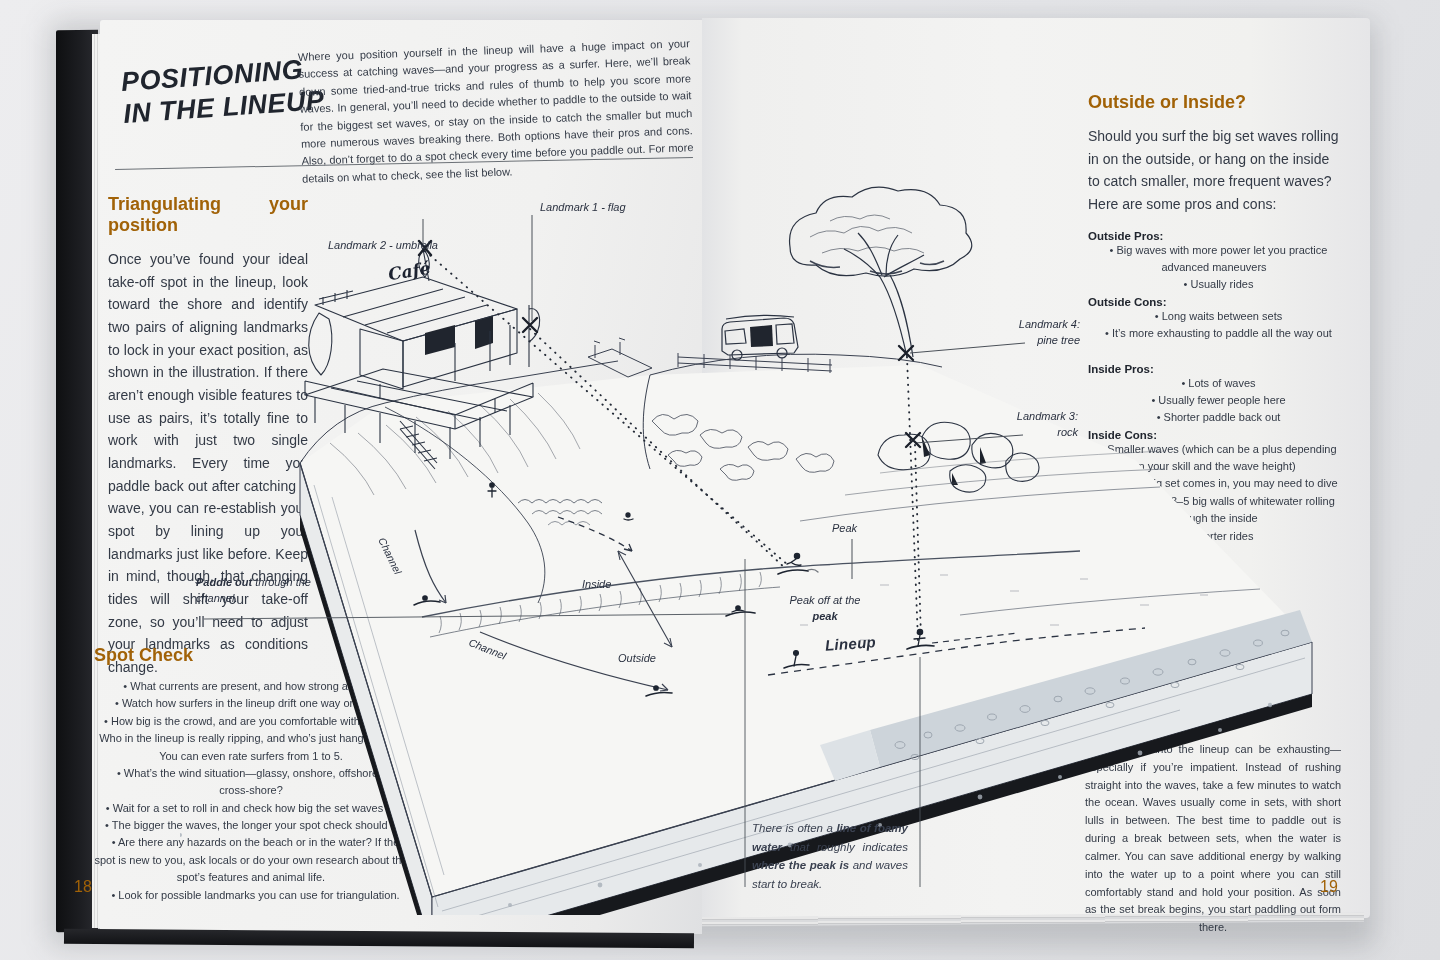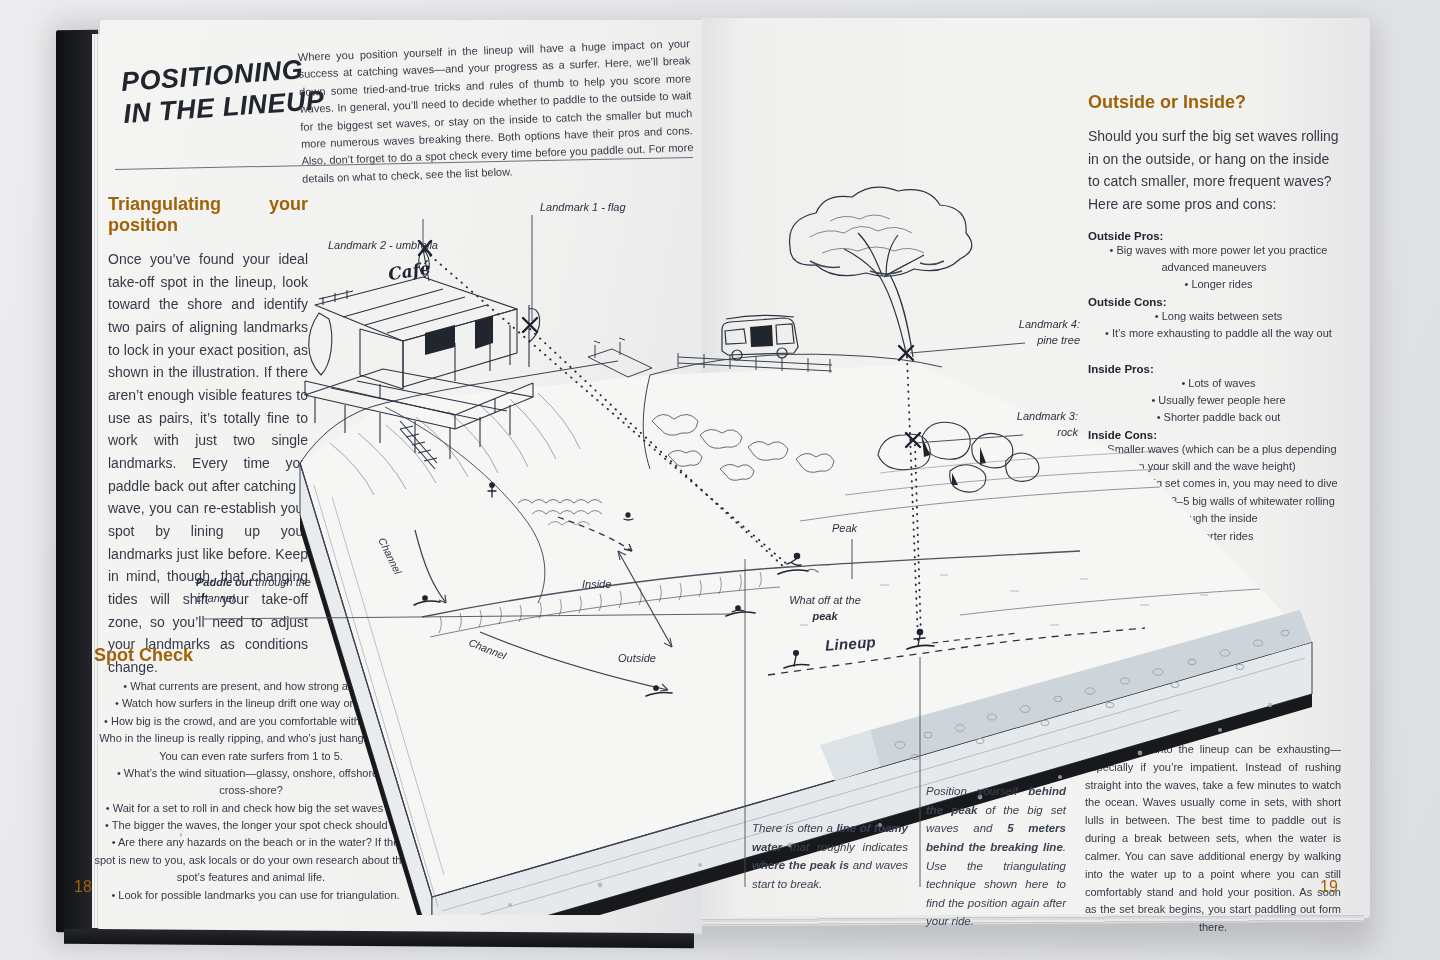--- a/index.html
+++ b/index.html
@@ -96,21 +96,21 @@
 </div>
 
 <div class="abs pagenum" style="left:74px; top:878px;">18</div>
 
 <div class="abs" style="left:1088px; top:92px; width:252px;">
   <div class="colhead">Outside or Inside?</div>
   <div class="bodytext" style="text-align:left; margin-bottom:14px;">Should you surf the big set waves rolling in on the outside, or hang on the inside to catch smaller, more frequent waves? Here are some pros and cons:</div>
   <div class="subhead">Outside Pros:</div>
   <ul class="blist">
       <li>Big waves with more power let you practice advanced maneuvers</li>
-      <li>Longer rides</li>
+      <li>Usually rides</li>
     </ul>
   <div class="subhead">Outside Cons:</div>
   <ul class="blist">
       <li>Long waits between sets</li>
       <li>It’s more exhausting to paddle all the way out</li>
     </ul>
   <div class="subhead" style="margin-top:20px;">Inside Pros:</div>
   <ul class="blist">
       <li>Lots of waves</li>
       <li>Usually fewer people here</li>
@@ -412,23 +412,22 @@
   <div class="lab" style="left:360px; top:15px;">Landmark 1 - flag</div>
   <div class="lab" style="left:795px; top:132px; width:105px; text-align:right;">
     <div>Landmark 4:</div>
     <div>pine tree</div>
   </div>
   <div class="lab" style="left:795px; top:224px; width:103px; text-align:right;">
     <div>Landmark 3:</div>
     <div>rock</div>
   </div>
   <div class="lab" style="left:652px; top:336px;">Peak</div>
-  <div class="lab" style="left:598px; top:408px; width:94px; text-align:center;"><span>What off at the </span><span class="b">peak</span></div>
+  <div class="lab" style="left:598px; top:408px; width:94px; text-align:center;"><span>Peak off at the </span><span class="b">peak</span></div>
   <div class="lab lineup-lab" style="left:645px; top:448px;">Lineup</div>
   <div class="lab" style="left:402px; top:356px;margin-top:36px;">Inside</div>
   <div class="lab" style="left:438px; top:466px;">Outside</div>
   <div class="lab" style="left:208px; top:350px; font-size:10.5px; transform:rotate(64deg); transform-origin:left top;">Channel</div>
   <div class="lab" style="left:292px; top:450px; font-size:10.5px; transform:rotate(22deg); transform-origin:left top;">Channel</div>
   <div class="lab" style="left:16px; top:390px; width:135px;"><span class="b">Paddle out</span><span> through the channel.</span></div>
   <div class="cap" style="left:572px; top:634px; width:156px;"><span>There is often a </span><span class="b">line of foamy water</span><span> that roughly indicates </span><span class="b">where the peak is</span><span> and waves start to break.</span></div>
-  <div class="cap" style="left:746px; top:597px; width:140px;"><span>Position yourself </span><span class="b">behind the peak</span><span> of the big set waves and </span><span class="b">5 meters behind the breaking line</span><span>. Use the triangulating technique shown here to find the position again after your ride.</span></div>
   <div class="lab cafe-sign" style="left:208px; top:74px;">Café</div>
 </div>
 
 </body></html>

